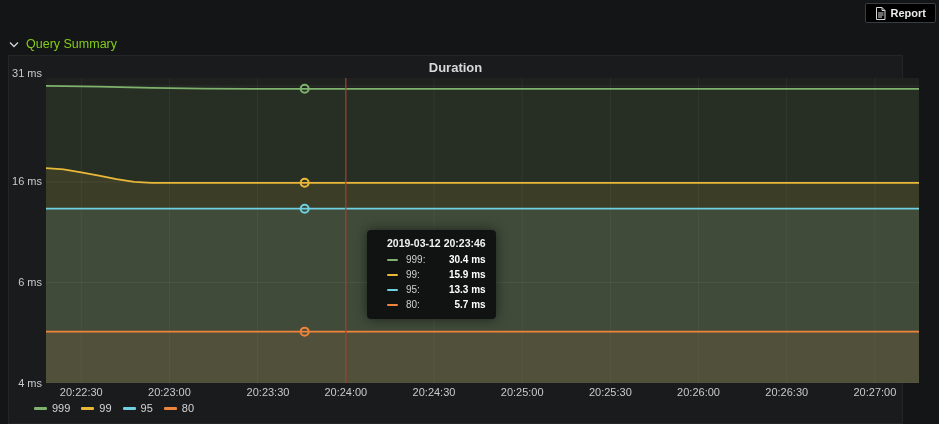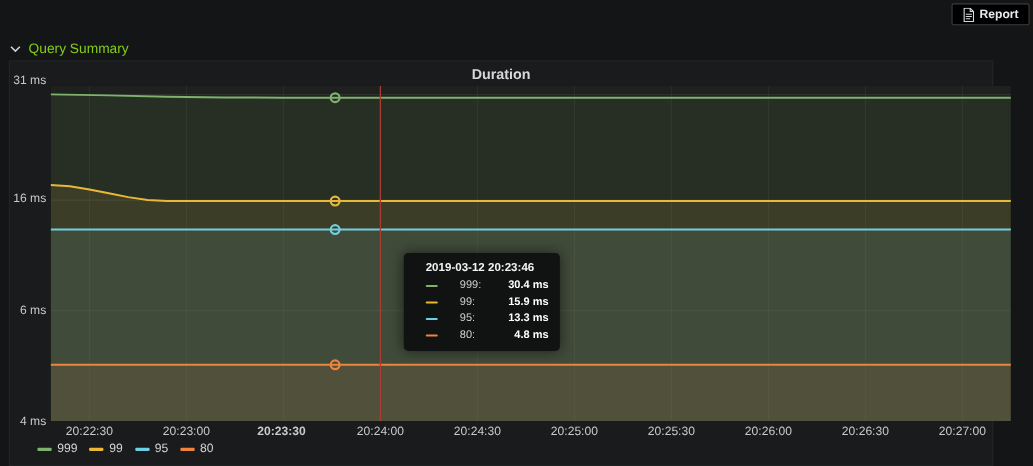--- a/index.html
+++ b/index.html
@@ -36,21 +36,21 @@
   }
   .legend-item{display:flex;align-items:center;gap:5px;cursor:pointer}
   .legend-dash{width:13px;height:3px;border-radius:1px}
   .tooltip{
     position:absolute;left:358px;top:174px;z-index:5;
     background:rgba(15,16,17,0.95);border-radius:4px;padding:7px 10px 9px 20px;
     font-size:10px;white-space:nowrap;box-shadow:0 0 12px rgba(0,0,0,0.55);
     min-width:82px;
   }
   .tt-header{font-size:10.5px;font-weight:bold;color:#f2f2f2;margin-bottom:5px}
-  .tt-row{display:flex;align-items:center;gap:20px;margin-top:4px;color:#cfcfd1}
+  .tt-row{display:flex;align-items:center;gap:8px;margin-top:4px;color:#cfcfd1}
   .tt-dash{width:11px;height:2px;border-radius:1px;flex:0 0 auto}
   .tt-name{min-width:24px}
   .tt-val{flex:1;text-align:right;font-weight:bold;color:#ffffff;}
 </style>
 </head>
 <body>
 
 <header>
   <button class="report-btn">
     <span>
@@ -107,21 +107,21 @@
       <circle cx="258.6666666666667" cy="130.73729533400953" r="4" fill="none" stroke="#6ED0E0" stroke-width="2"></circle>
       <circle cx="258.6666666666667" cy="253.6304652497829" r="4" fill="none" stroke="#EF843C" stroke-width="2"></circle>
     </svg>
   <div id="axis-labels">
       <div class="y-label" style="top: 11px;">31 ms</div>
       <div class="y-label" style="top: 119.43px;">16 ms</div>
       <div class="y-label" style="top: 219.965px;">6 ms</div>
       <div class="y-label" style="top: 320.5px;">4 ms</div>
       <div class="x-label" style="left: 72.2727px;">20:22:30</div>
       <div class="x-label" style="left: 160.455px;">20:23:00</div>
-      <div class="x-label" style="left: 247px; font-weight: bold;">20:23:30</div>
+      <div class="x-label" style="left: 259px;">20:23:30</div>
       <div class="x-label" style="left: 336.818px;">20:24:00</div>
       <div class="x-label" style="left: 425px;">20:24:30</div>
       <div class="x-label" style="left: 513.182px;">20:25:00</div>
       <div class="x-label" style="left: 601.364px;">20:25:30</div>
       <div class="x-label" style="left: 689.545px;">20:26:00</div>
       <div class="x-label" style="left: 777.727px;">20:26:30</div>
       <div class="x-label" style="left: 865.909px;">20:27:00</div>
     </div>
   <div id="legend">
       <span class="legend-item">
@@ -155,17 +155,17 @@
           <span class="tt-val">15.9 ms</span>
         </div>
         <div class="tt-row">
           <span class="tt-dash" style="background: rgb(110, 208, 224);"></span>
           <span class="tt-name">95:</span>
           <span class="tt-val">13.3 ms</span>
         </div>
         <div class="tt-row">
           <span class="tt-dash" style="background: rgb(239, 132, 60);"></span>
           <span class="tt-name">80:</span>
-          <span class="tt-val">4.8 ms</span>
+          <span class="tt-val">5.7 ms</span>
         </div>
       </div>
   </div>
 </div>
 
 </body></html>

